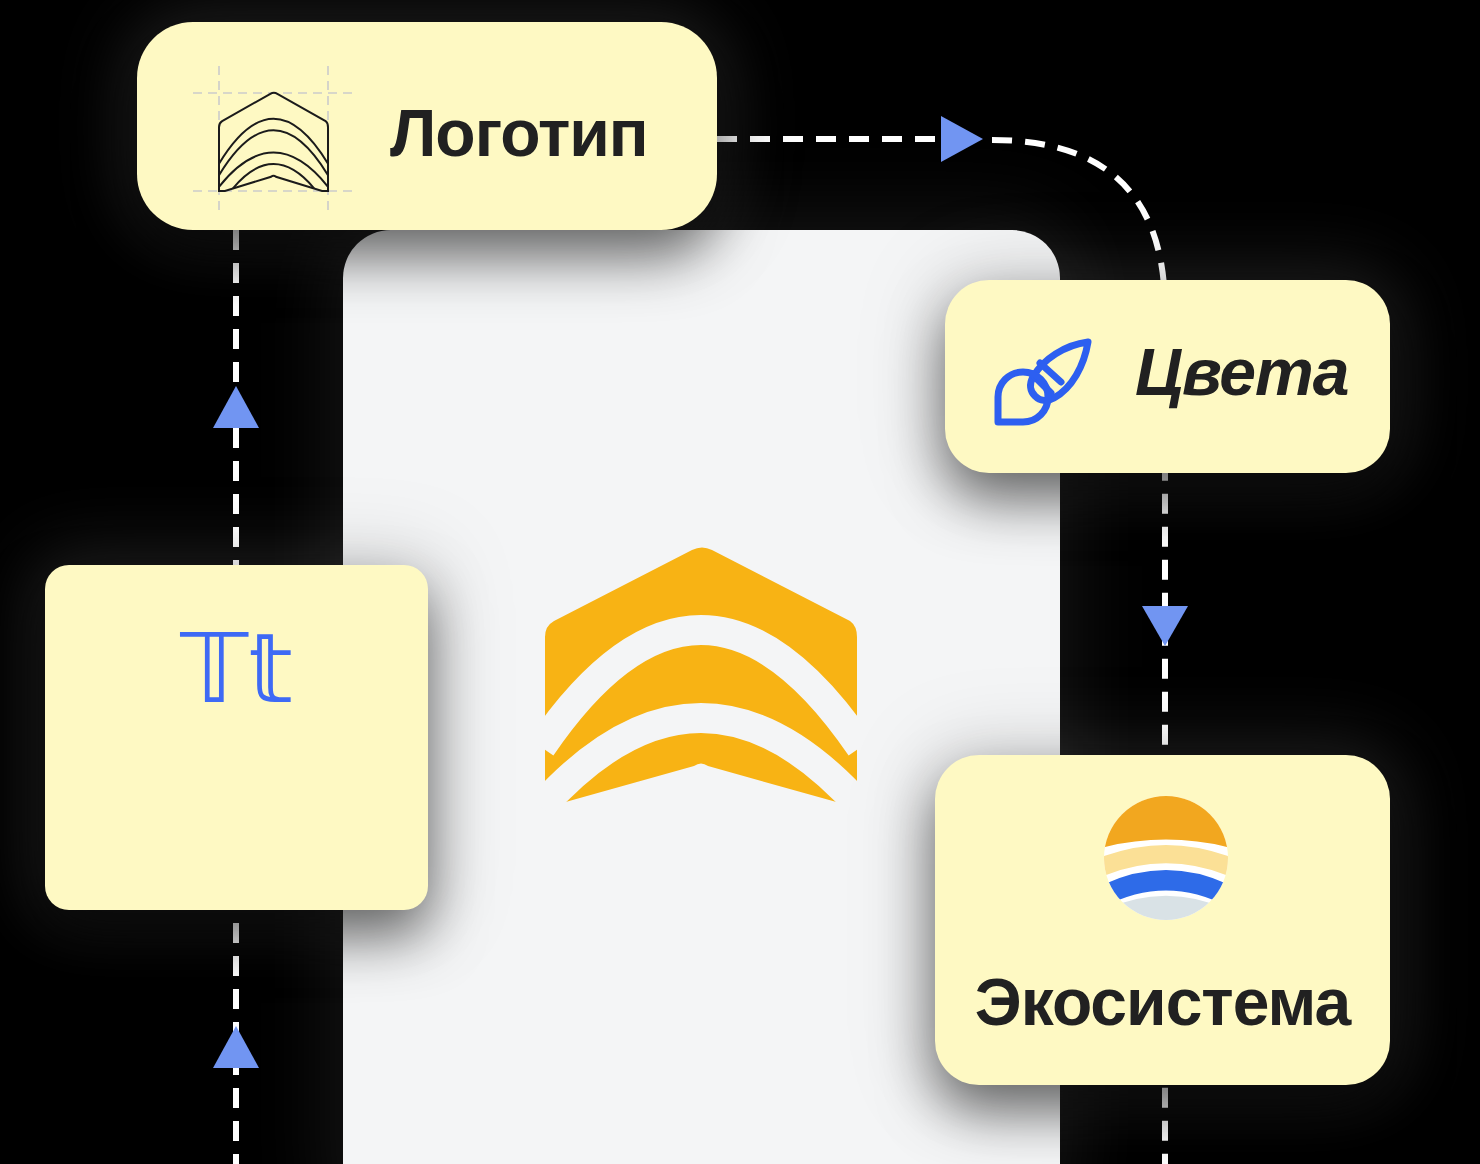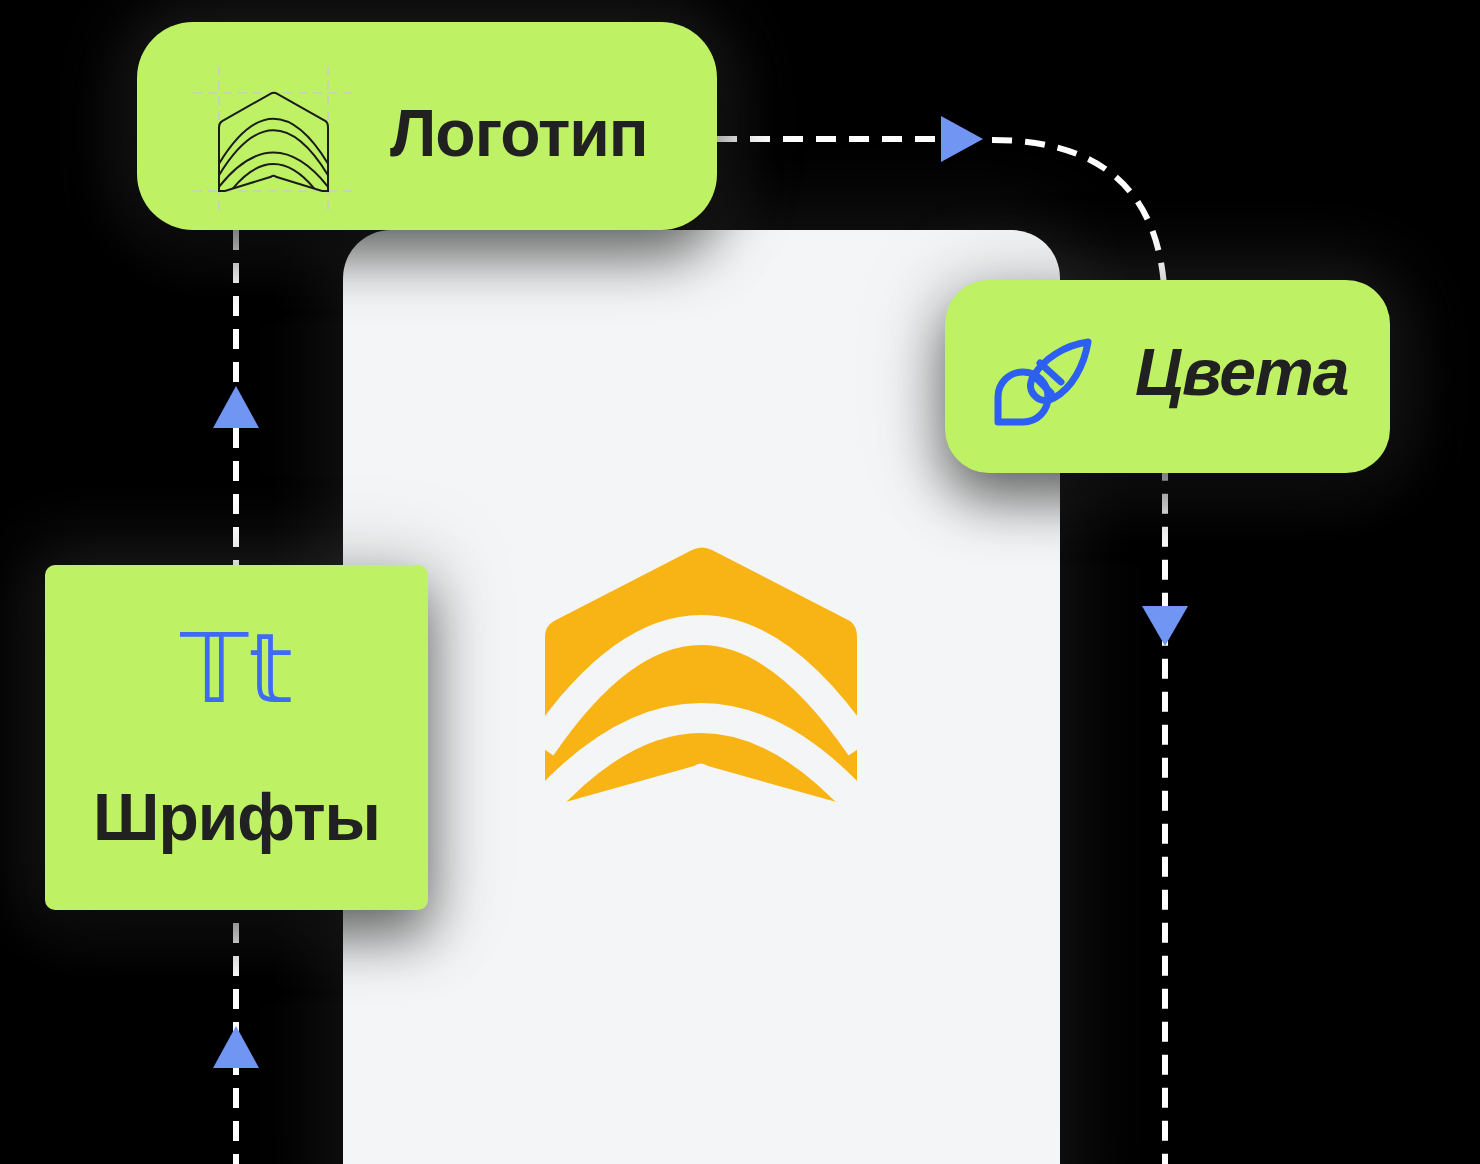--- a/index.html
+++ b/index.html
@@ -12,26 +12,26 @@
     position:absolute;left:343px;top:230px;width:717px;height:1000px;
     background:#F4F5F6;border-radius:48px;z-index:1;
     box-shadow:0 0 80px 18px rgba(125,125,125,.16);
   }
   .brand-logo-svg{position:absolute;left:202px;top:318px;overflow:visible;}
   
   .flow{position:absolute;left:0;top:0;z-index:2;}
   .dash{fill:none;stroke-width:6;stroke-dasharray:20 13;}
   
   .card{
-    position:absolute;background:#bef264;z-index:3;
+    position:absolute;background:#fef9c3;z-index:3;
     box-shadow:0 26px 55px rgba(0,0,0,.55), 0 0 70px 14px rgba(128,128,128,.25);
   }
   .card-logo{left:137px;top:22px;width:580px;height:208px;border-radius:56px;}
   .card-colors{left:945px;top:280px;width:445px;height:193px;border-radius:44px;}
-  .card-fonts{left:45px;top:565px;width:383px;height:345px;border-radius:10px;}
+  .card-fonts{left:45px;top:565px;width:383px;height:345px;border-radius:24px;}
   .card-eco{left:935px;top:755px;width:455px;height:330px;border-radius:44px;}
   .label{
     position:absolute;font-weight:700;font-size:66px;line-height:1;
     color:#212121;letter-spacing:-1px;white-space:nowrap;
   }
   .card-logo .label{left:253px;top:78px;}
   .card-colors .label{left:190px;top:59px;font-style:italic;}
   .card-fonts .label{left:50%;transform:translateX(-50%);top:219px;}
   .card-eco .label{left:50%;transform:translateX(-50%);top:214px;}
   .logo-icon-svg{position:absolute;left:48px;top:38px;}
@@ -92,17 +92,33 @@
         <path d="M55,38 L76,57"></path>
         <path d="M47,49 L66,68"></path>
         <path d="M38,47 C24,47 13,58 13,72 L13,97 L38,97 C52,97 63,86 63,72 C63,58 52,47 38,47 Z"></path>
       </g>
     </svg>
     <span class="label">Цвета</span>
   </div>
 
   <div class="card card-fonts">
     <div class="tt">𝕋𝕥</div>
-    <span class="label">Шрифты</span>
   </div>
 
+  <div class="card card-eco">
+    <svg class="eco-svg" width="124" height="124" viewBox="0 0 128 128">
+      <defs>
+        <clipPath id="ecoClip">
+            <circle cx="64" cy="64" r="64"></circle>
+          </clipPath>
+      </defs>
+      <g clip-path="url(#ecoClip)">
+        <rect x="0" y="0" width="128" height="128" fill="#FFFFFF"></rect>
+        <path d="M-12,56 Q64,34 140,56 L140,-12 L-12,-12 Z" fill="#F2A71F"></path>
+        <path d="M-14,78 Q64,42 142,78" fill="none" stroke-width="19" stroke="#FBE096"></path>
+        <path d="M-20,114 Q64,60 148,114" fill="none" stroke-width="21" stroke="#2E6BE8"></path>
+        <path d="M-20,128 Q64,78 148,128 L148,152 L-20,152 Z" fill="#D9E2E6"></path>
+      </g>
+    </svg>
+    <span class="label">Экосистема</span>
+  </div>
 
 </div>
 
 </body></html>

